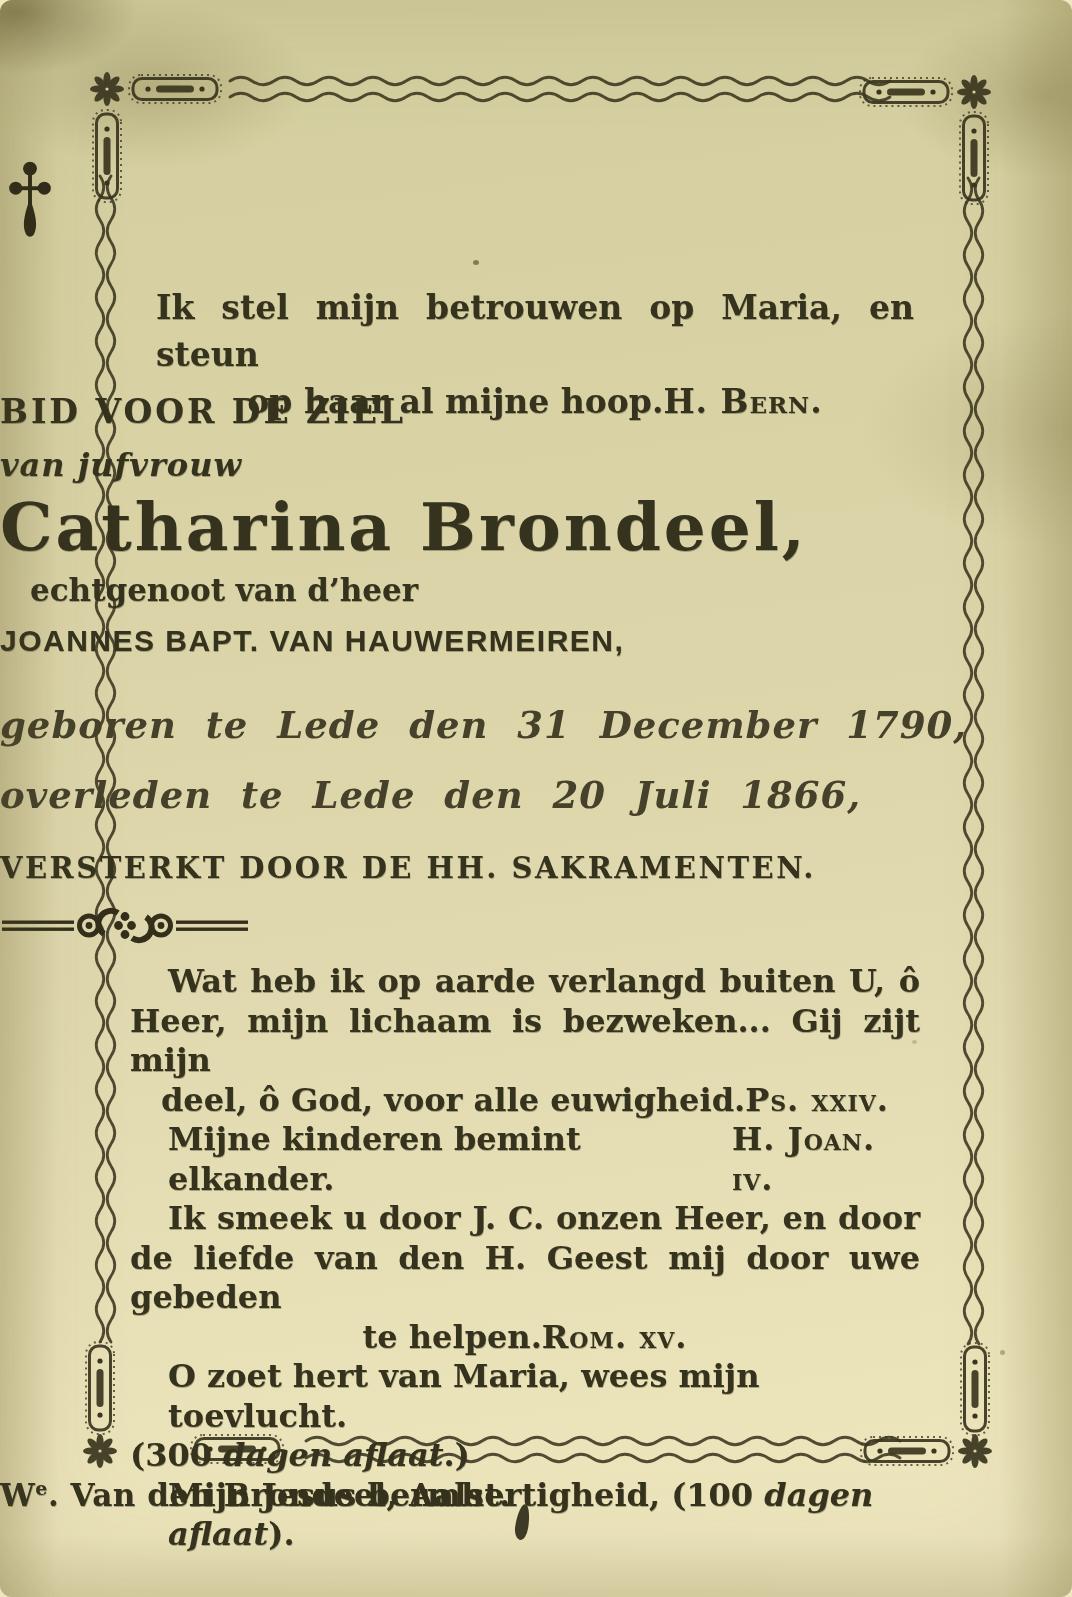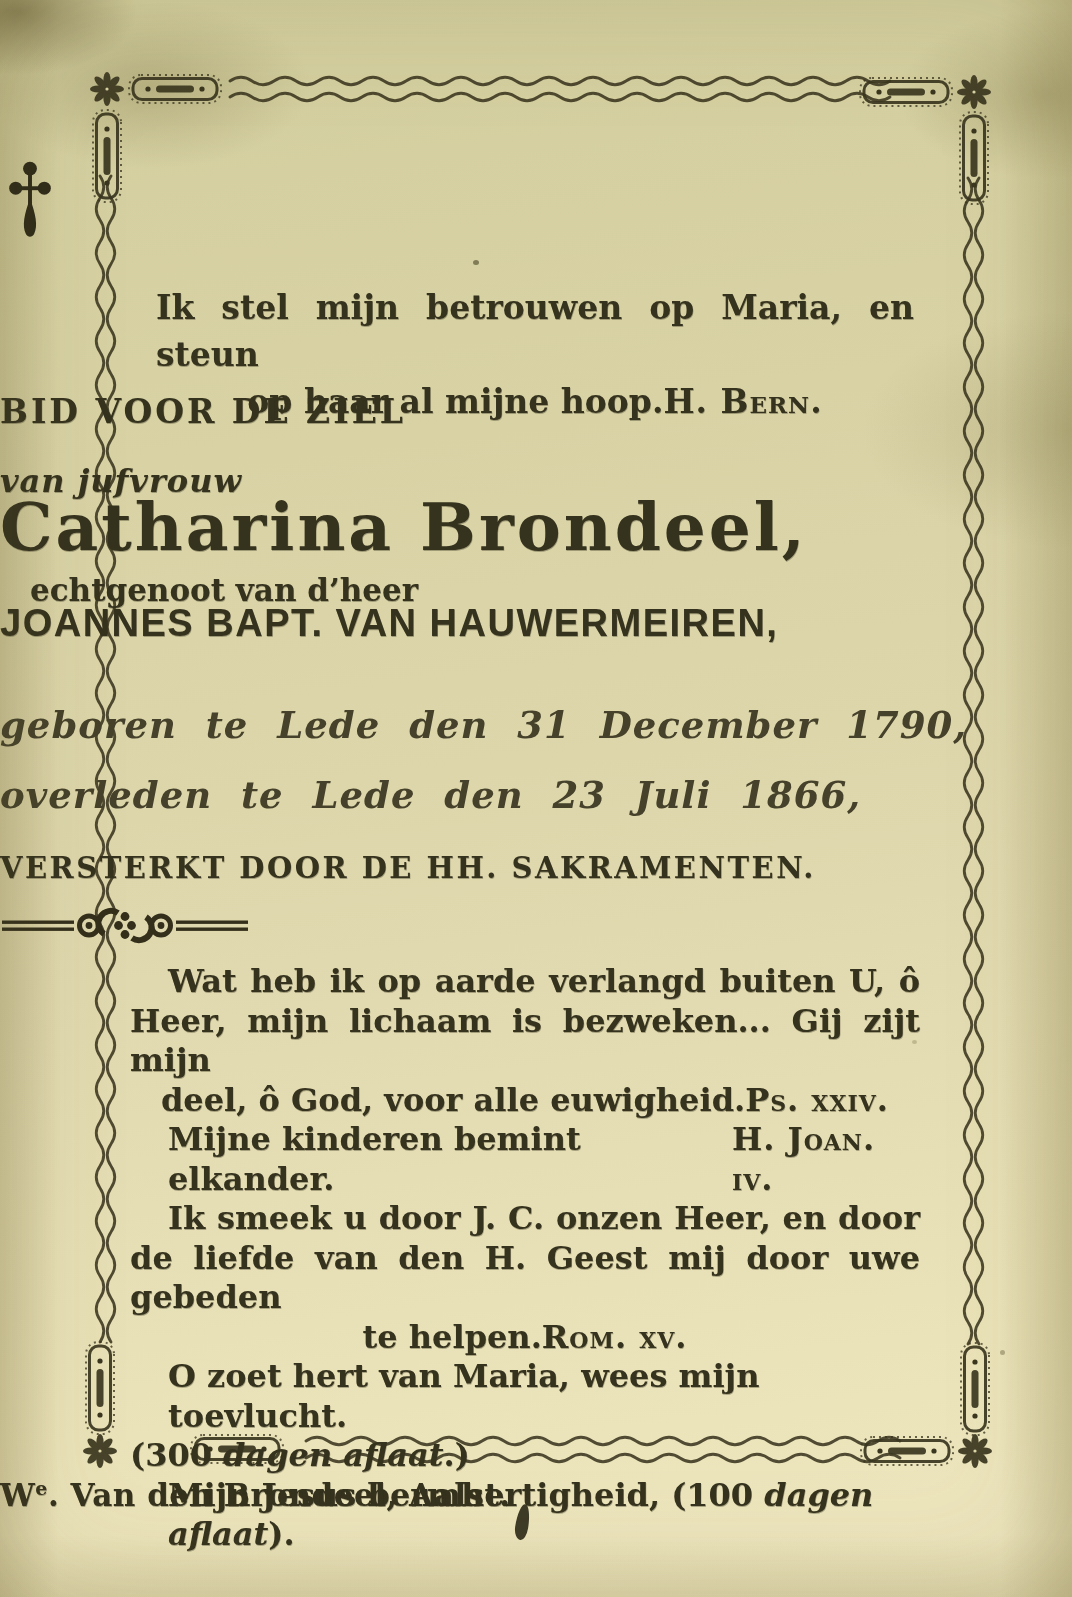--- a/index.html
+++ b/index.html
@@ -10,42 +10,43 @@
     color:#35321e;
     background:
       radial-gradient(170px 90px at 18px 12px, rgba(82,72,34,.50), rgba(82,72,34,0) 70%),
       radial-gradient(230px 120px at 150px 85px, rgba(100,90,45,.26), rgba(100,90,45,0) 70%),
       radial-gradient(210px 120px at 1045px 95px, rgba(105,95,45,.28), rgba(105,95,45,0) 70%),
       radial-gradient(300px 170px at 1072px 430px, rgba(110,100,50,.20), rgba(110,100,50,0) 70%),
       linear-gradient(90deg, rgba(120,108,58,.24) 0px, rgba(120,108,58,0) 58px),
       linear-gradient(270deg, rgba(130,118,62,.26) 0px, rgba(130,118,62,0) 72px),
       linear-gradient(0deg, rgba(130,118,62,.16) 0px, rgba(130,118,62,0) 62px),
       linear-gradient(173deg,#d3ce9e 0%,#d8d2a5 28%,#e0d8ae 58%,#eae2b8 84%,#efe7c0 100%);
+    border-radius: 12px;
   }
   .page::after{
     content:"";position:absolute;inset:0;pointer-events:none;
     box-shadow:inset 0 0 130px rgba(105,92,45,.18);
   }
   #frame{position:absolute;left:0;top:0;}
   .blk{position:absolute;left:0;width:100%;text-align:left;}
   .ink{color:#35321e;text-shadow:.5px .5px 0 rgba(53,50,30,.35);}
 
   .cross-wrap{top:158px;}
   .motto{top:284px;left:156px;width:758px;text-align:left;
          font-size:33px;font-weight:700;line-height:47px;}
   .jline{text-align:justify;text-align-last:justify;}
   .flexline{display:flex;justify-content:center;align-items:baseline;}
   .ref{font-variant:small-caps;letter-spacing:1px;}
   .ind{padding-left:38px;}
 
   .bid{top:392px;font-size:33px;font-weight:700;letter-spacing:3px;}
-  .van{top:446px;font-size:32px;font-weight:700;font-style:italic;letter-spacing:1px;margin-top:16px;}
+  .van{top:446px;font-size:32px;font-weight:700;font-style:italic;letter-spacing:1px;}
   .name{top:488px;font-size:66px;font-weight:700;letter-spacing:3px;}
   .spouse-intro{top:572px;font-size:31px;font-weight:700;padding-left:30px;}
-  .spouse{top:602px;font-size:38px;font-weight:700;letter-spacing:1.5px;
+  .spouse{top:624px;font-size:30px;font-weight:700;letter-spacing:1.5px;
           font-family:"Liberation Sans","DejaVu Sans",sans-serif;}
   .script{font-size:37px;font-style:italic;font-weight:600;word-spacing:15px;
           letter-spacing:1px;color:#45412a;}
   .born{top:703px;}
   .died{top:773px;}
   .sacraments{top:851px;font-size:29px;font-weight:700;letter-spacing:2.5px;}
   .divider-wrap{top:903px;}
 
   .prayers{top:962px;left:130px;width:790px;text-align:left;
            font-size:32px;font-weight:700;line-height:39.5px;}
@@ -199,21 +200,21 @@
       <span class="ref">H. Bern.</span>
     </div>
   </div>
 
   <div class="blk bid ink">BID VOOR DE ZIEL</div>
   <div class="blk van ink">van jufvrouw</div>
   <div class="blk name ink">Catharina Brondeel,</div>
   <div class="blk spouse-intro ink">echtgenoot van d’heer</div>
   <div class="blk spouse ink">JOANNES BAPT. VAN HAUWERMEIREN,</div>
   <div class="blk script born">geboren te Lede den 31 December 1790,</div>
-  <div class="blk script died">overleden te Lede den 23 Juli 1866,</div>
+  <div class="blk script died">overleden te Lede den 20 Juli 1866,</div>
   <div class="blk sacraments ink">VERSTERKT DOOR DE HH. SAKRAMENTEN.</div>
 
   <div class="blk divider-wrap">
     <svg width="250" height="46" viewBox="0 0 250 46">
       <g stroke="#332f1b" fill="#332f1b">
         <rect x="2" y="17.5" width="72" height="3.4" stroke="none"></rect>
         <rect x="2" y="24.5" width="72" height="3.4" stroke="none"></rect>
         <rect x="176" y="17.5" width="72" height="3.4" stroke="none"></rect>
         <rect x="176" y="24.5" width="72" height="3.4" stroke="none"></rect>
         <circle cx="89" cy="22.5" r="9.5" fill="none" stroke-width="5"></circle>

